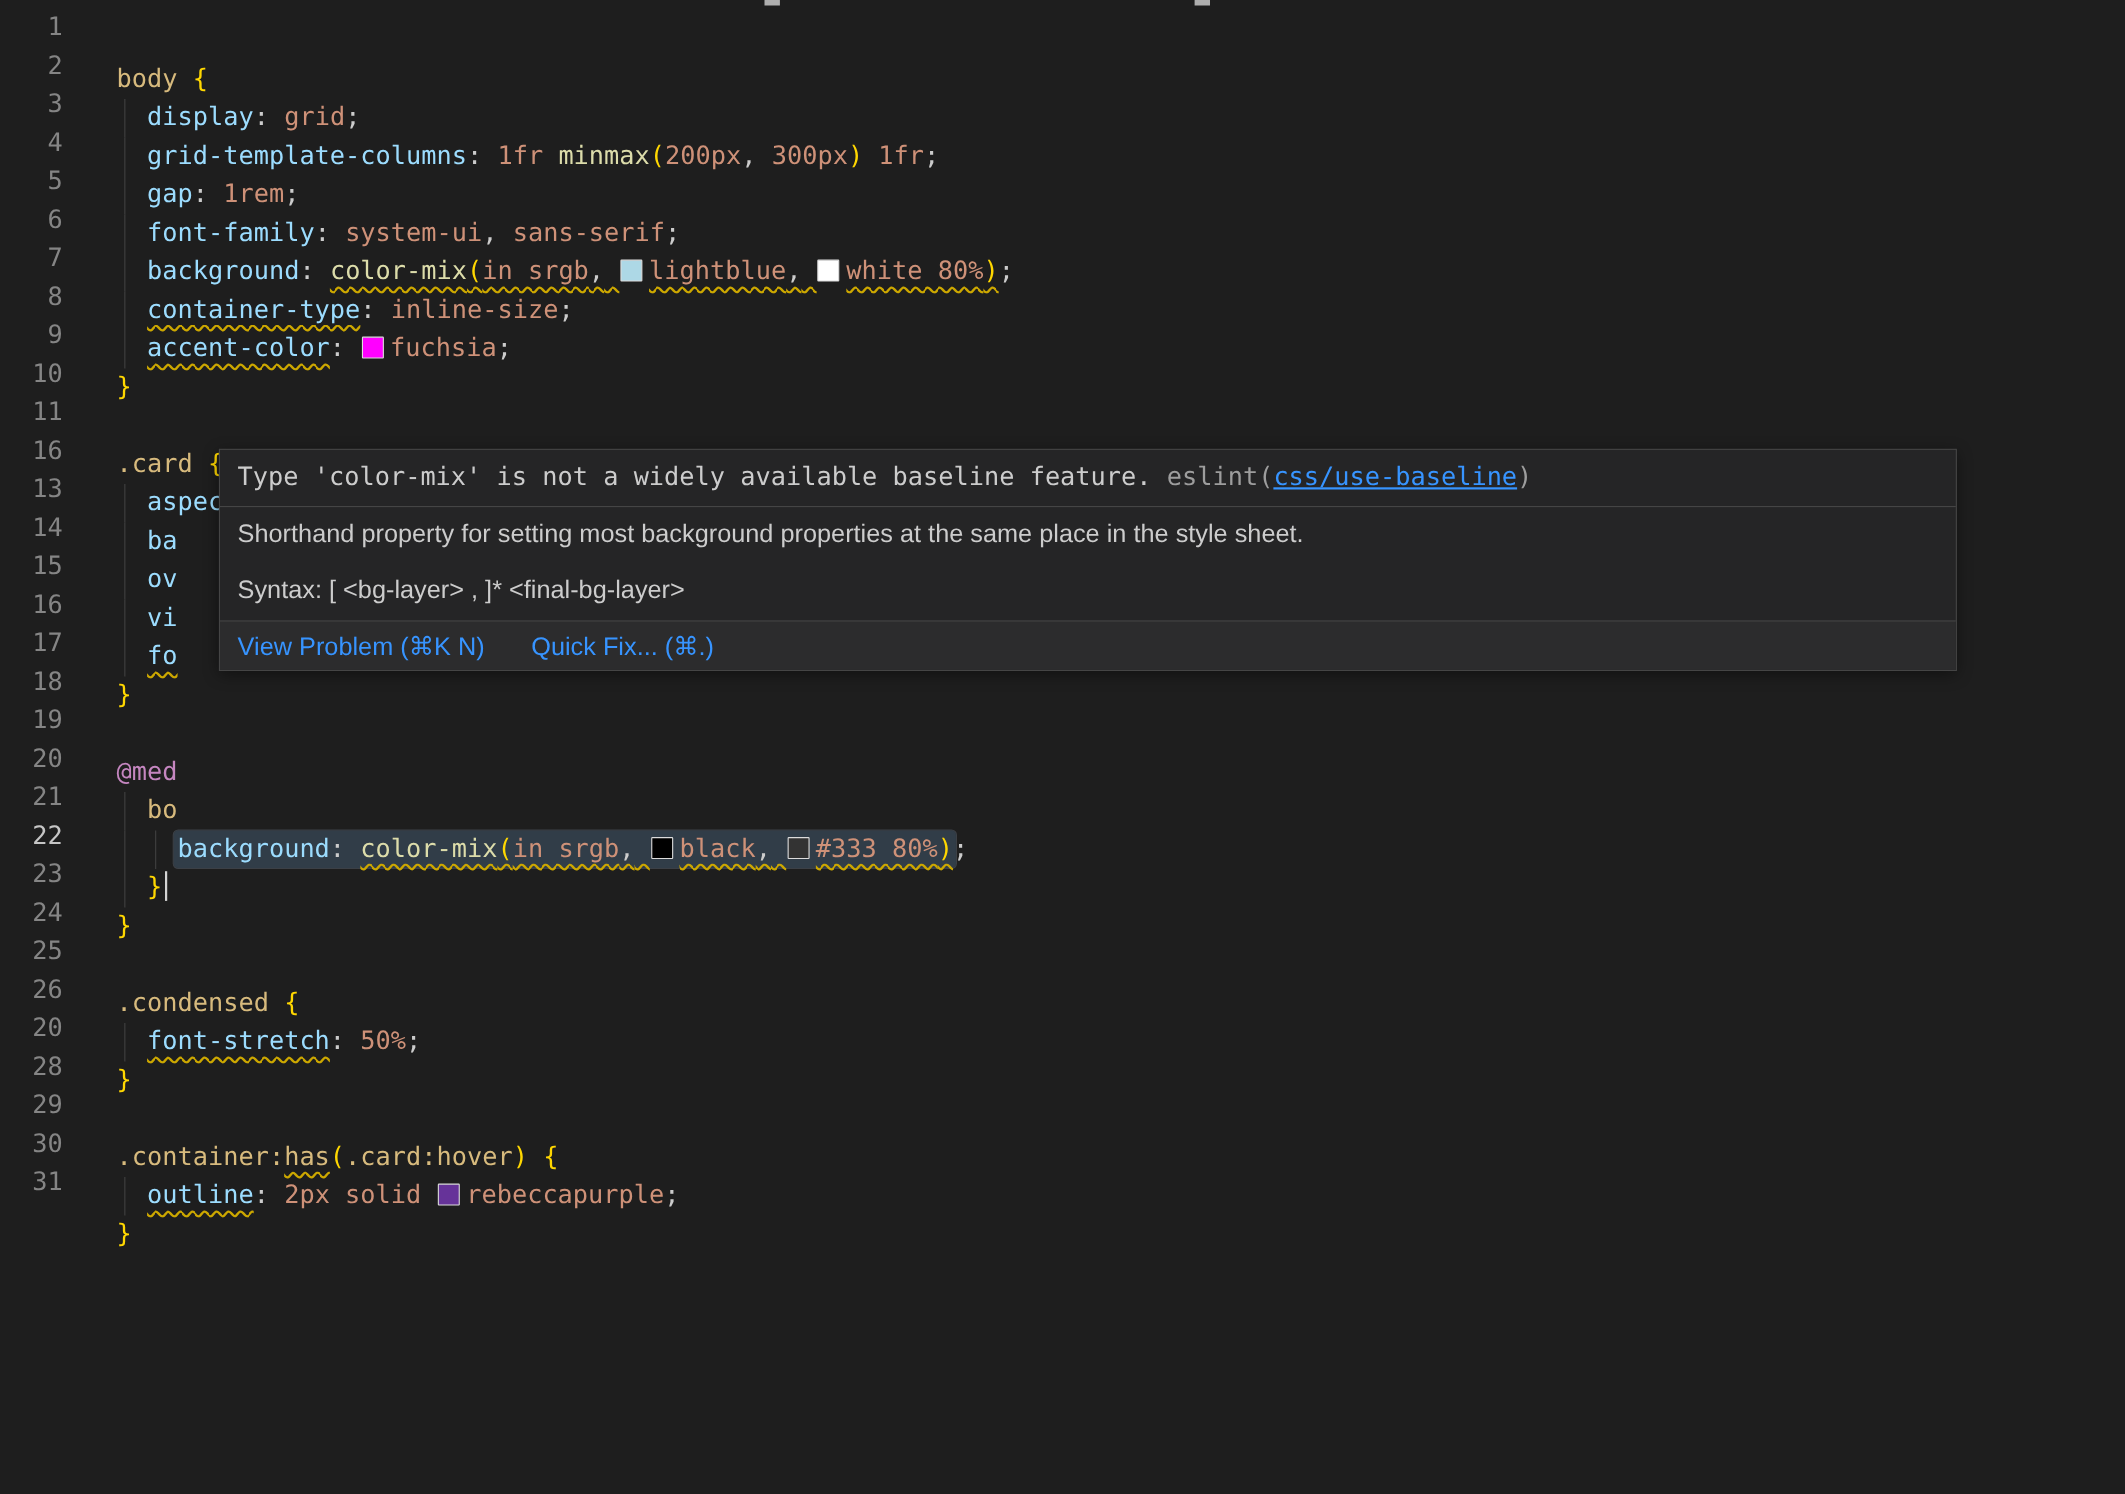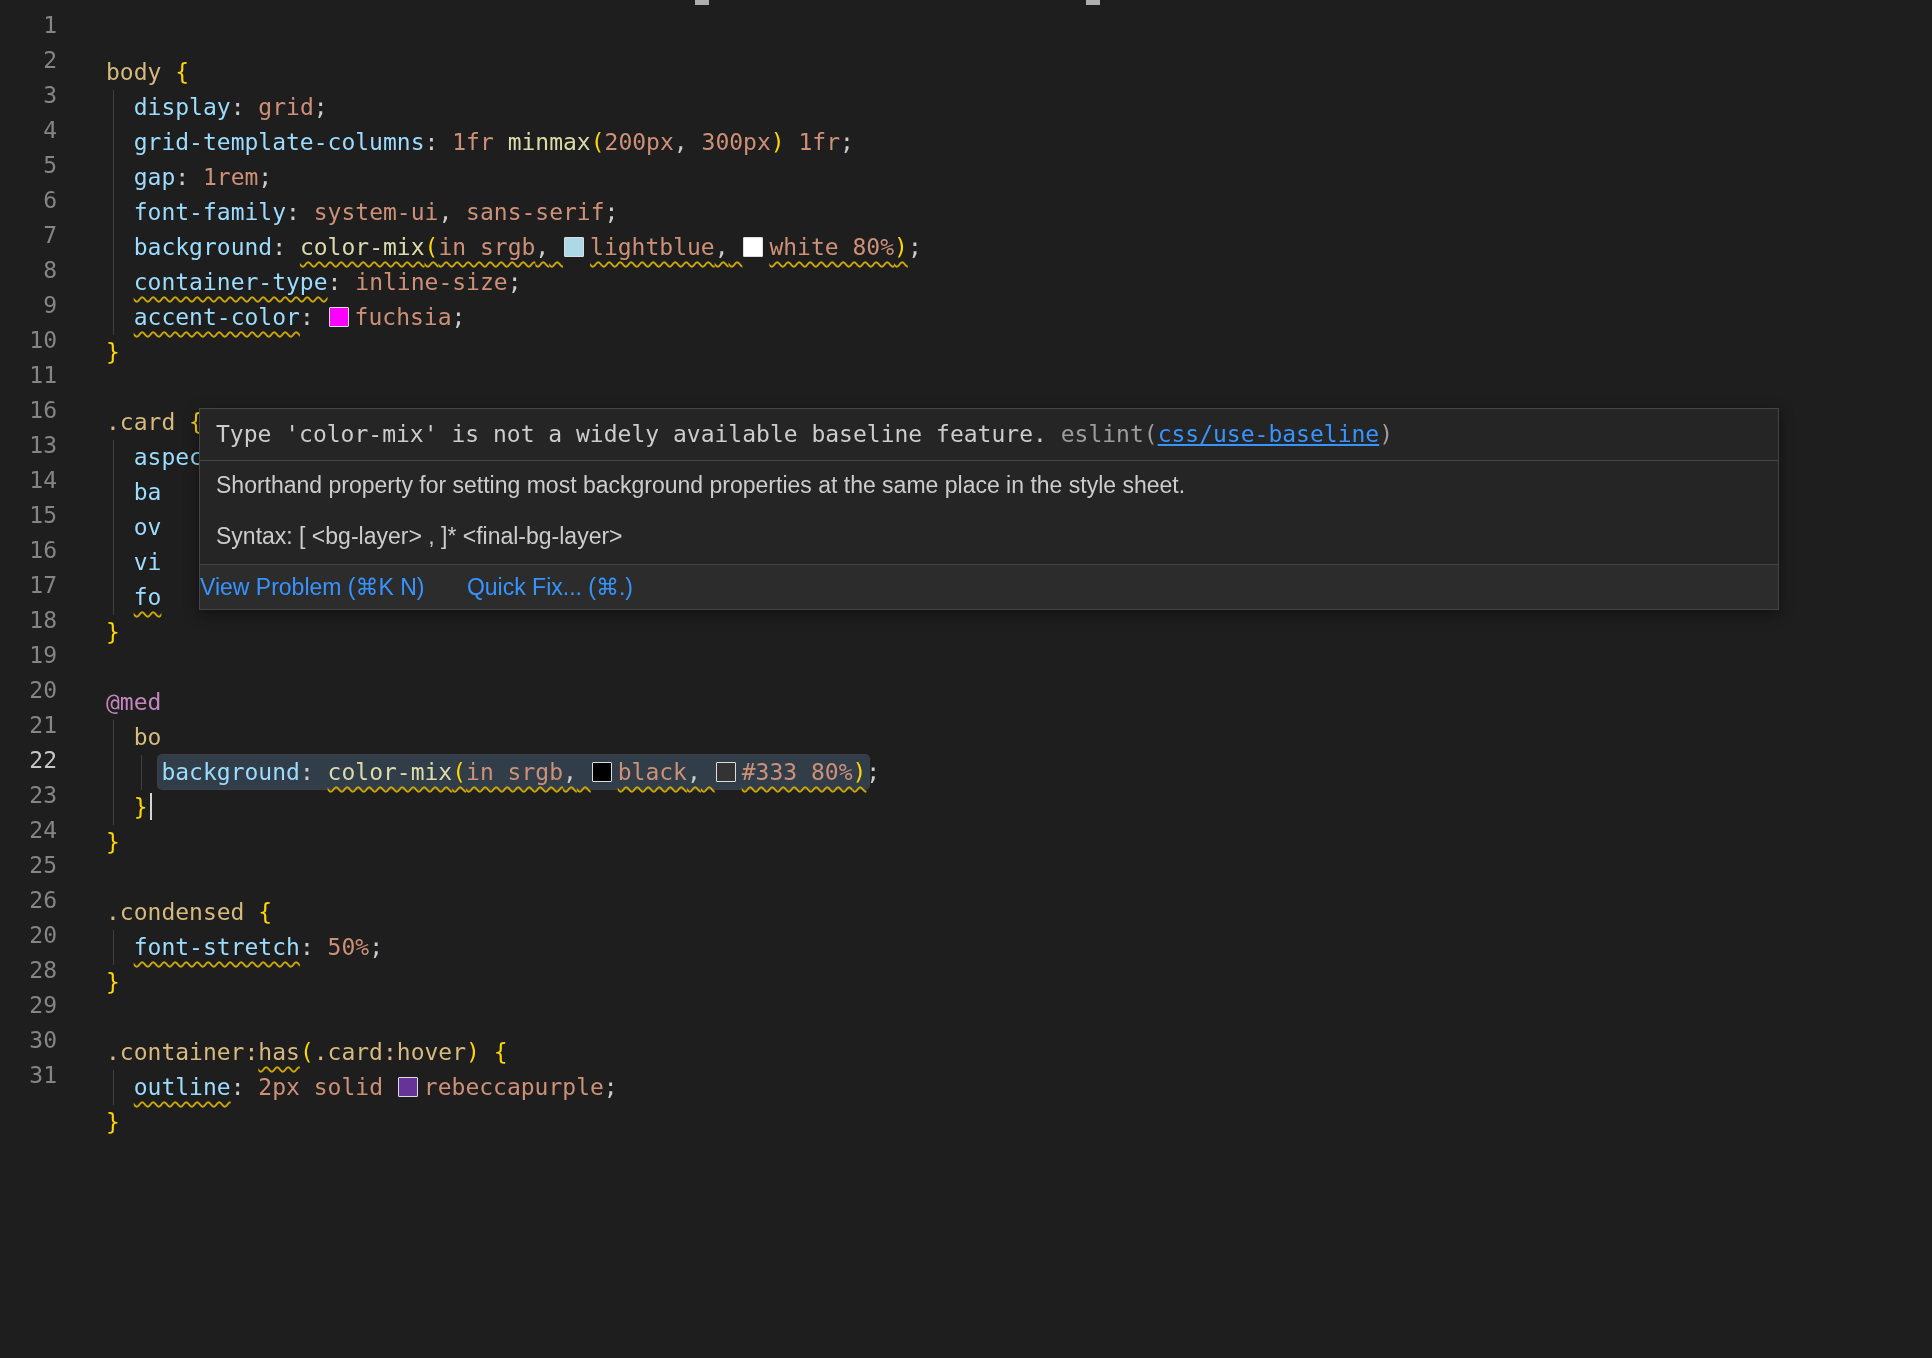--- a/index.html
+++ b/index.html
@@ -73,21 +73,21 @@
     border-top:1px solid var(--hover-border,#454545);
     padding:10px 0 14px 16px;
     font:23px/28px "Liberation Sans",sans-serif;
     color:var(--doc-text,#cccccc);
   }
   .hp-docs p{margin:0 0 23px 0;}
   .hp-docs p:last-child{margin:0;}
   .hp-actions{
     border-top:1px solid var(--hover-border,#454545);
     background:var(--status-bg,#2c2c2d);
-    padding:8px 0;
+    padding:8px 16px;
     font:23px/28px "Liberation Sans",sans-serif;
   }
   .link{color:var(--link,#3794ff);cursor:pointer;text-decoration:none;}
   .link.u{text-decoration:underline;}
   .quickfix{margin-left:36px;}
   .frag{position:absolute;top:0;height:5px;width:14px;background:#c8c8c8;opacity:.85;}
 </style>
 </head>
 <body>
 

